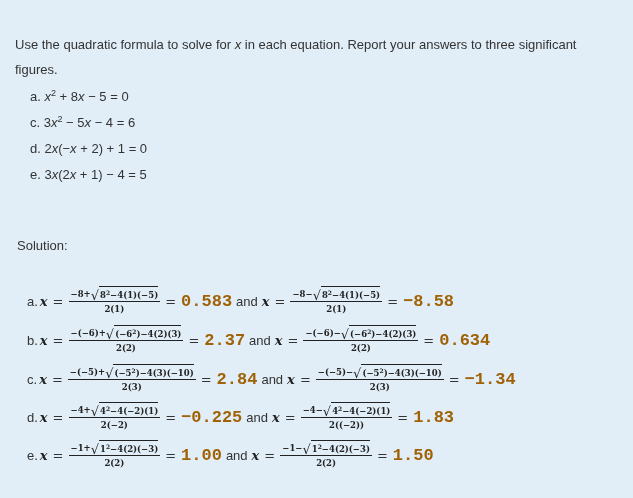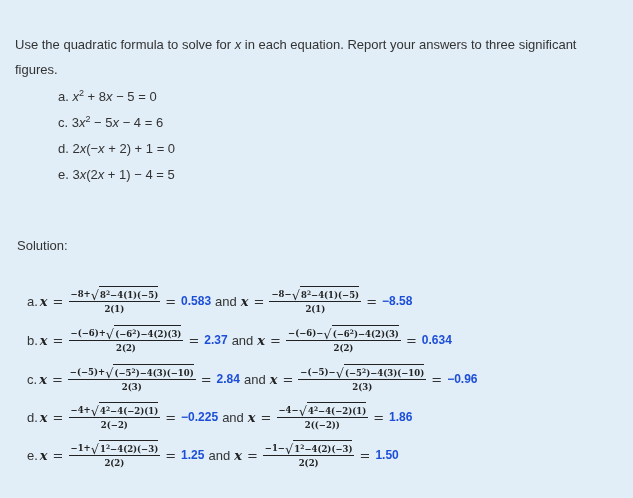--- a/index.html
+++ b/index.html
@@ -8,36 +8,36 @@
     background: #e1eef7;
     font-family: "Liberation Sans", "DejaVu Sans", sans-serif;
     color: #333;
     position: relative;
   }
   .intro {
     position: absolute; left: 15px; top: 9px; width: 600px;
     font-size: 13px; line-height: 25px; color: #333; margin-top: 23px;
   }
   .intro i { font-style: italic; }
-  .problems { position: absolute; left: 30px; top: 87px; margin-left: 28px; }
+  .problems { position: absolute; left: 30px; top: 87px; }
   .problem { font-size: 13px; height: 26px; line-height: 20px; color: #333; }
   .problem sup { font-size: 9px; vertical-align: 5px; line-height: 0; }
   .sol-title {
     position: absolute; left: 17px; top: 238px;
     font-size: 13px; font-weight: normal; color: #333;
   }
   .row {
     position: absolute; left: 0; height: 38px;
     display: flex; align-items: center; white-space: nowrap;
   }
   .lbl { font-size: 13px; color: #333; margin-right: 2px; }
   .mx { font-family: "DejaVu Serif", "Liberation Serif", serif; font-size: 13px; color: #222; }
   .mx i { font-style: italic; font-weight: bold; }
   .eq { font-family: "DejaVu Serif", "Liberation Serif", serif; font-size: 13px; color: #333; margin: 0 5px; }
-  .res { font-family: Liberation Sans, sans-serif; font-size: 12px; font-weight: bold; color: #1d4ed8; }
+  .res { font-family: Liberation Mono, monospace; font-size: 17px; font-weight: bold; color: #a16207; }
   .and { font-size: 13px; color: #333; margin: 12px 4px; }
   .frac { display: inline-flex; flex-direction: column; align-items: center; vertical-align: middle; }
   .num, .den {
     font-family: "DejaVu Serif", "Liberation Serif", serif; font-size: 8.5px; font-weight: bold; color: #222;
     padding: 0 2px; line-height: 14px;
   }
   .num { border-bottom: 1px solid #222; display: flex; align-items: flex-end; }
   .rad { border-top: 1px solid #222; padding-left: 1px; line-height: 11px; }
   .sqrt { font-size: 13px; font-weight: normal; line-height: 11px; }
   .num sup { font-size: 6px; vertical-align: 3px; }
@@ -132,21 +132,21 @@
       <span class="eq">=</span>
       <span class="frac">
         <span class="num">
           <span>−(−5)−</span>
           <span class="sqrt">√</span>
           <span class="rad">(−5<sup>2</sup>)−4(3)(−10)</span>
         </span>
         <span class="den">2(3)</span>
       </span>
       <span class="eq">=</span>
-      <span class="res">−0.96</span>
+      <span class="res">−1.34</span>
     </div>
     <div class="row" style="top: 398px; left: 27px;">
       <span class="lbl">d. </span>
       <span class="mx"><i>x</i></span>
       <span class="eq">=</span>
       <span class="frac">
         <span class="num">
           <span>−4+</span>
           <span class="sqrt">√</span>
           <span class="rad">4<sup>2</sup>−4(−2)(1)</span>
@@ -160,36 +160,36 @@
       <span class="eq">=</span>
       <span class="frac">
         <span class="num">
           <span>−4−</span>
           <span class="sqrt">√</span>
           <span class="rad">4<sup>2</sup>−4(−2)(1)</span>
         </span>
         <span class="den">2((−2))</span>
       </span>
       <span class="eq">=</span>
-      <span class="res">1.86</span>
+      <span class="res">1.83</span>
     </div>
     <div class="row" style="top: 436px; left: 27px;">
       <span class="lbl">e. </span>
       <span class="mx"><i>x</i></span>
       <span class="eq">=</span>
       <span class="frac">
         <span class="num">
           <span>−1+</span>
           <span class="sqrt">√</span>
           <span class="rad">1<sup>2</sup>−4(2)(−3)</span>
         </span>
         <span class="den">2(2)</span>
       </span>
       <span class="eq">=</span>
-      <span class="res">1.25</span>
+      <span class="res">1.00</span>
       <span class="and">and</span>
       <span class="mx"><i>x</i></span>
       <span class="eq">=</span>
       <span class="frac">
         <span class="num">
           <span>−1−</span>
           <span class="sqrt">√</span>
           <span class="rad">1<sup>2</sup>−4(2)(−3)</span>
         </span>
         <span class="den">2(2)</span>

